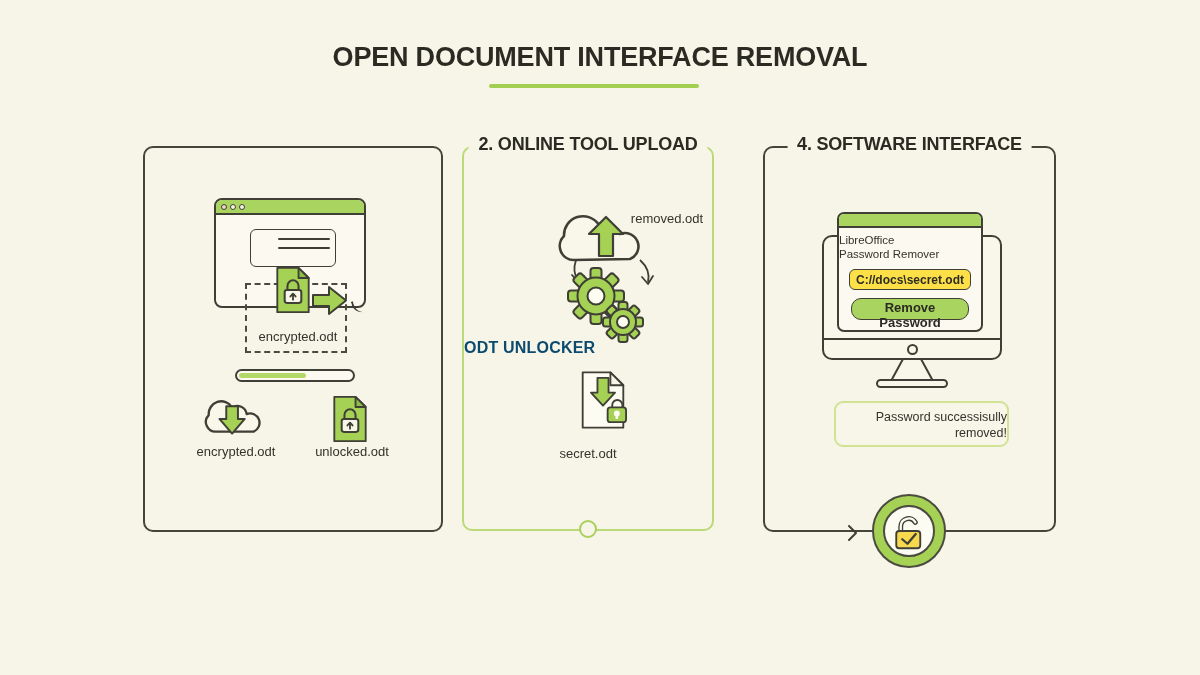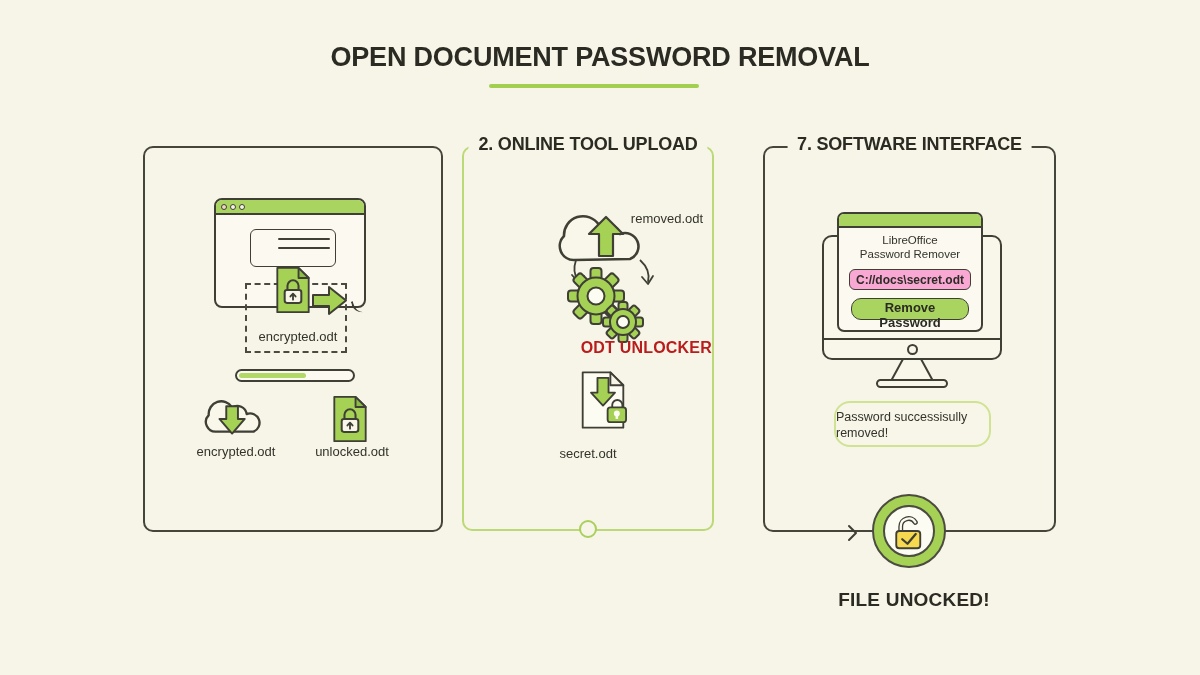--- a/index.html
+++ b/index.html
@@ -82,22 +82,22 @@
   .mini-label{position:absolute;width:124px;text-align:center;font-size:13px;color:#33332b;}
   .lbl-enc2{left:29px;top:296px;}
   .lbl-unl{left:145px;top:296px;}
 
   
   .cloud-b{position:absolute;left:84px;top:52px;}
   .lbl-doc{position:absolute;left:141px;top:63px;width:124px;text-align:center;
     font-size:13px;color:#33332b;}
   .arrows-svg{position:absolute;left:96px;top:110px;}
   .gears-svg{position:absolute;left:98px;top:118px;}
-  .lbl-tool{position:absolute;left:0;top:191px;width:100%;text-align:right;
-    font-size:16px;font-weight:bold;letter-spacing:0.2px;color:#b91c1c;}
+  .lbl-tool{position:absolute;left:0;top:191px;width:100%;text-align:left;
+    font-size:16px;font-weight:bold;letter-spacing:0.2px;color:#0c4a6e;}
   .doc-svg{position:absolute;left:115px;top:222px;}
   .lbl-plain{position:absolute;left:0;top:298px;width:100%;text-align:center;
     font-size:13px;color:#33332b;}
 
   
   .monitor{
     position:absolute;left:57px;top:87px;width:180px;height:125px;
     border:2px solid #3f3f36;border-radius:10px;background:#f9f7ea;box-sizing:border-box;
   }
   .monitor-chin{
@@ -107,42 +107,42 @@
   .cam{
     position:absolute;left:50%;top:4px;margin-left:-5.5px;width:11px;height:11px;
     border:2px solid #3f3f36;border-radius:50%;background:#f9f7ea;box-sizing:border-box;
   }
   .wincard{
     position:absolute;left:72px;top:64px;width:146px;height:120px;
     border:2px solid #3f3f36;border-radius:7px;background:#fcfaf0;box-sizing:border-box;
   }
   .wincard-bar{height:12px;background:#a9d45f;border-bottom:2px solid #3f3f36;
     border-radius:5px 5px 0 0;}
-  .app-title{margin-top:5px;text-align:center;font-size:11.5px;line-height:14px;color:#33332b;}
+  .app-title{margin-top:5px;text-align:left;font-size:11.5px;line-height:14px;color:#33332b;}
   .path-input{
     display:block;margin:8px auto 0;width:122px;height:21px;
-    border:1.6px solid #3f3f36;border-radius:6px;background:#f9a8d4;
+    border:1.6px solid #3f3f36;border-radius:6px;background:#fde047;
     font-family:"Liberation Sans",sans-serif;font-size:12px;font-weight:bold;
     color:#2c2c25;text-align:center;box-sizing:border-box;padding:0 3px;
   }
   .remove-btn{
     display:block;margin:8px auto 0;width:118px;height:22px;
     border:1.8px solid #3f3f36;border-radius:10px;background:#a9d45f;
     font-family:"Liberation Sans",sans-serif;font-size:13px;font-weight:bold;color:#2b2b23;
     cursor:pointer;
   }
   .stand-svg{position:absolute;left:125px;top:211px;}
   .stand-base{
     position:absolute;left:111px;top:231px;width:72px;height:9px;
     border:2px solid #3f3f36;border-radius:5px;background:#f9f7ea;box-sizing:border-box;
   }
   .success-box{
-    position:absolute;left:69px;top:253px;width:157px;height:46px;
-    border:2px solid #cfe393;border-radius:16px;background:#f8f6e9;box-sizing:border-box;
-    text-align:left;font-size:12.5px;line-height:16px;padding-top:6px;color:#33332b;
+    position:absolute;left:69px;top:253px;width:175px;height:46px;
+    border:2px solid #cfe393;border-radius:9px;background:#f8f6e9;box-sizing:border-box;
+    text-align:right;font-size:12.5px;line-height:16px;padding-top:6px;color:#33332b;
   }
 
   
   .badge-ring{
     position:absolute;left:872px;top:494px;width:74px;height:74px;
     border:2px solid #4b4b41;border-radius:50%;background:#a5d155;box-sizing:border-box;
   }
   .badge-core{
     position:absolute;left:9px;top:9px;width:52px;height:52px;
     border:2px solid #4b4b41;border-radius:50%;background:#fdfcf2;box-sizing:border-box;
@@ -152,21 +152,21 @@
   .result-label{
     position:absolute;left:812px;top:589px;width:204px;text-align:center;
     font-size:19px;font-weight:bold;letter-spacing:0.2px;color:#2b2b23;
   }
 </style>
 </head>
 <body>
 
 <div class="stage">
 
-  <div class="main-title">OPEN DOCUMENT PASSWORD REMOVAL</div>
+  <div class="main-title">OPEN DOCUMENT INTERFACE REMOVAL</div>
   <div class="title-underline"></div>
 
   <section class="panel p1">
 
     <div class="browser">
       <div class="browser-bar">
         <span class="dot d1"></span>
         <span class="dot"></span>
         <span class="dot"></span>
       </div>
@@ -261,21 +261,21 @@
       <rect x="31" y="40" width="20" height="16" rx="3" fill="#a5d155" stroke="#3f3f36" stroke-width="2"></rect>
       <circle cx="41" cy="46.5" r="3.2" fill="#fdfcf2"></circle>
       <rect x="39.6" y="47" width="2.8" height="5.5" fill="#fdfcf2"></rect>
     </svg>
     <div class="lbl-plain">secret.odt</div>
 
     <div class="p2-node"></div>
   </section>
 
   <section class="panel p3">
-    <span class="panel-label">7. SOFTWARE INTERFACE</span>
+    <span class="panel-label">4. SOFTWARE INTERFACE</span>
 
     <div class="monitor">
       <div class="monitor-chin">
         <div class="cam"></div>
       </div>
     </div>
 
     <div class="wincard">
       <div class="wincard-bar"></div>
       <div class="app-title">
@@ -305,15 +305,14 @@
     <div class="badge-core">
       <svg class="badge-lock" width="42" height="44" viewBox="0 0 56 58">
         <path d="M17 29 v-6 a10.5 10.5 0 0 1 19.5 -5.5" fill="none" stroke="#3f3f36" stroke-width="6.5" stroke-linecap="round"></path>
         <path d="M17 29 v-6 a10.5 10.5 0 0 1 19.5 -5.5" fill="none" stroke="#fdfcf2" stroke-width="3" stroke-linecap="round"></path>
         <rect x="11" y="29" width="32" height="23" rx="4" fill="#f6d94e" stroke="#3f3f36" stroke-width="2.5"></rect>
         <polyline points="19,40 26,46 37,33" fill="none" stroke="#3f3f36" stroke-width="3" stroke-linecap="round" stroke-linejoin="round"></polyline>
       </svg>
     </div>
   </div>
 
-  <div class="result-label">FILE UNOCKED!</div>
 
 </div>
 
 </body></html>

